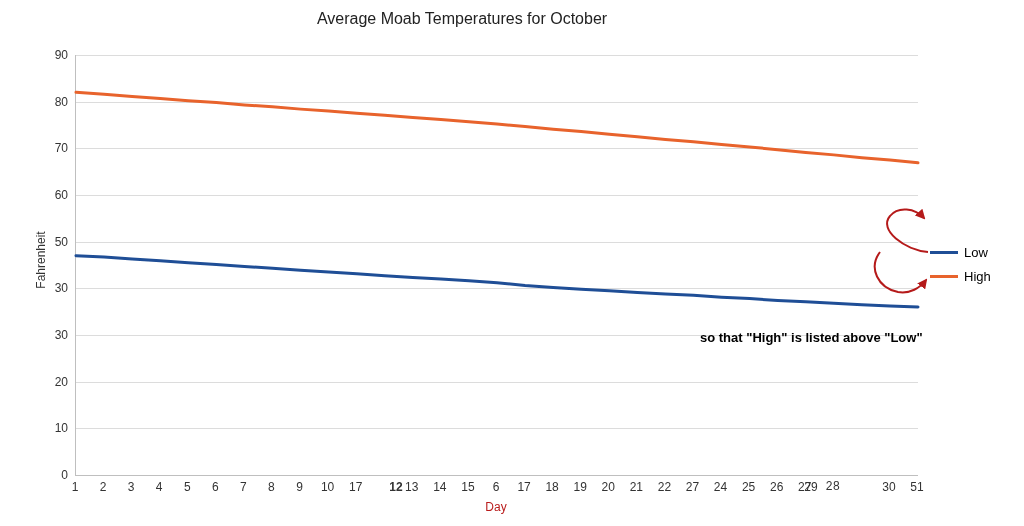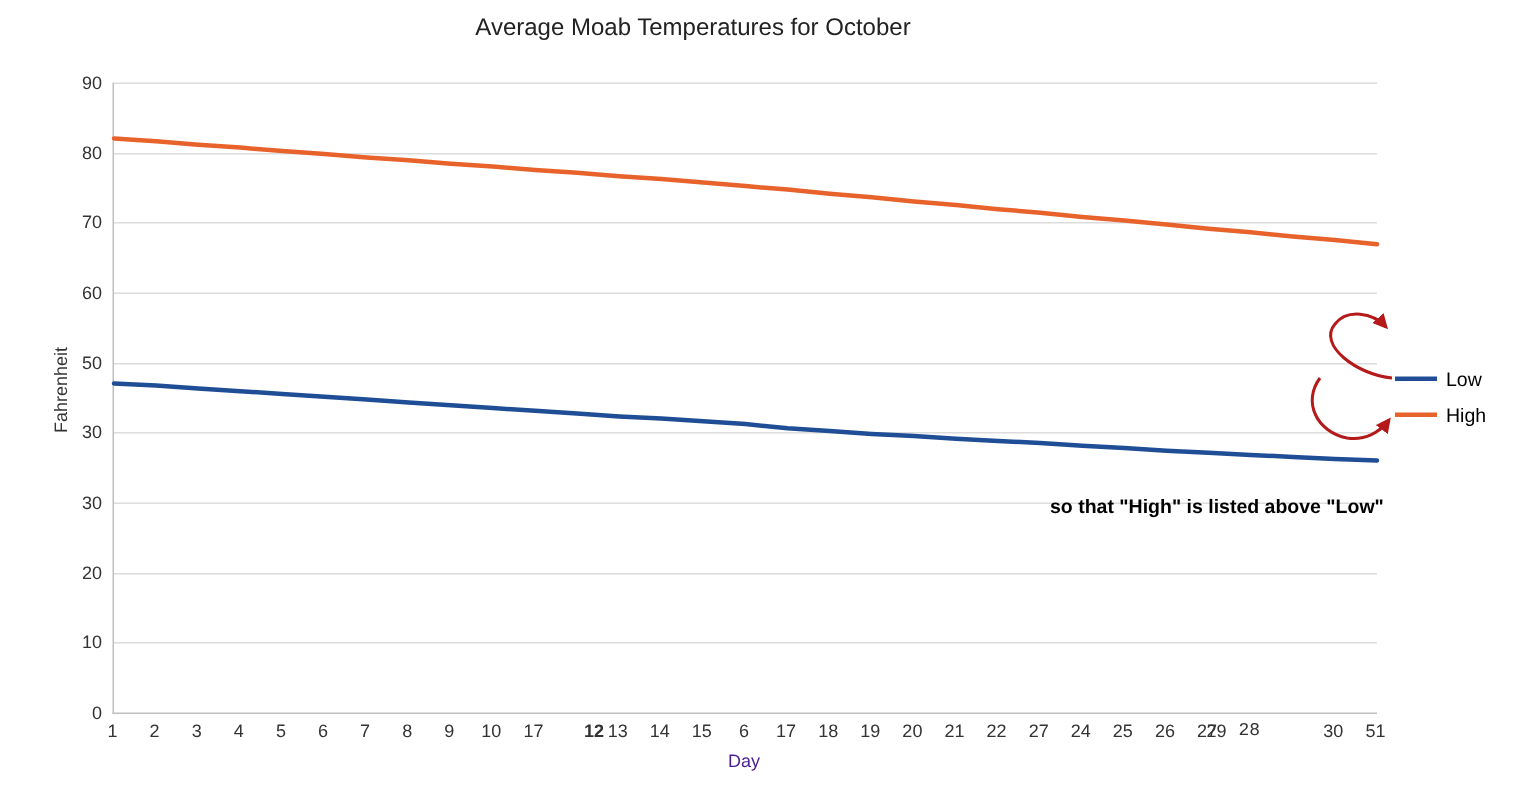--- a/index.html
+++ b/index.html
@@ -68,21 +68,21 @@
     font-size: 12px;
     color: #333;
   }
   .x-axis-label {
     position: absolute;
     left: 75px;
     width: 842px;
     top: 500px;
     text-align: center;
     font-size: 12px;
-    color: #4c1d95;
+    color: #b91c1c;
   }
   svg.lines {
     position: absolute;
     left: 0;
     top: 0;
     overflow: visible;
   }
   .legend {
     position: absolute;
     left: 930px;

